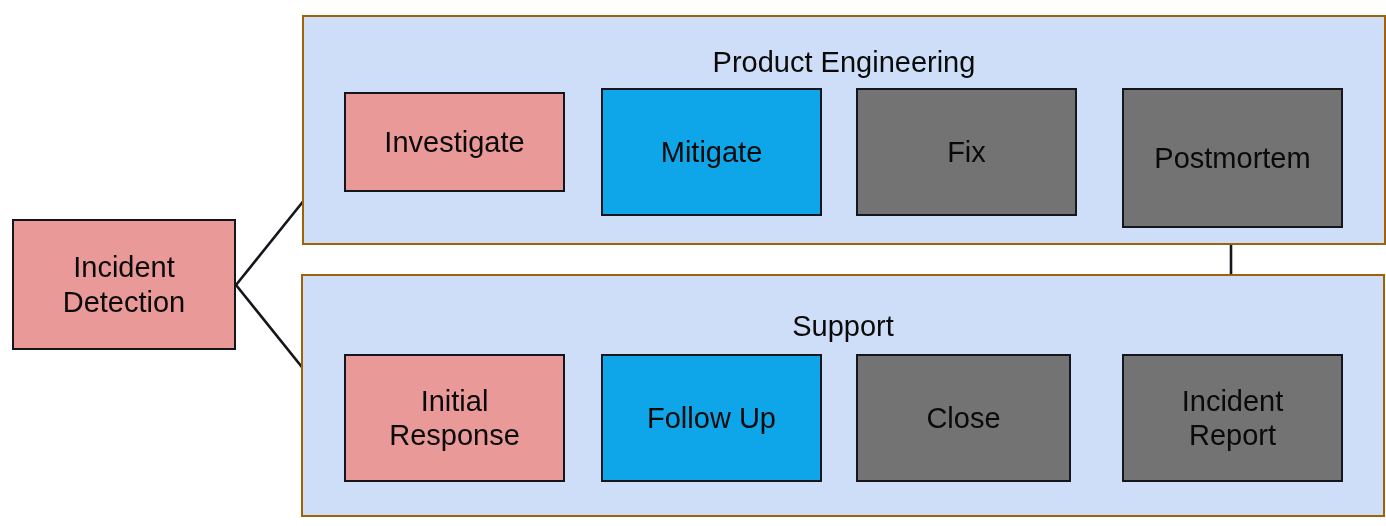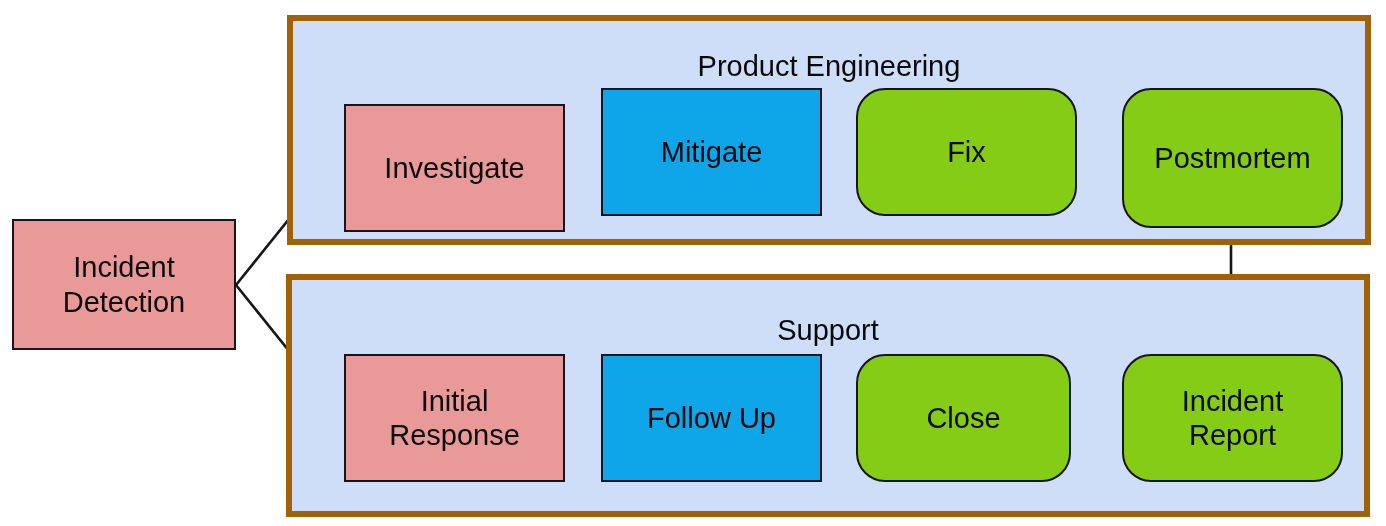--- a/index.html
+++ b/index.html
@@ -11,22 +11,23 @@
     position: relative;
     width: 1386px;
     height: 526px;
     background: #ffffff;
     font-family: "Liberation Sans", sans-serif;
     overflow: hidden;
   }
   .swimlane {
     position: absolute;
     background: #cfdef8;
-    border: 6px solid #a16207;
+    border: 2px solid #a16207;
     box-sizing: border-box;
+    margin-left: 15px;
   }
   .swimlane-title {
     position: absolute;
     left: 0;
     right: 0;
     text-align: center;
     font-size: 29px;
     color: #0a0a0a;
     line-height: 1;
     white-space: nowrap;
@@ -39,21 +40,21 @@
     align-items: center;
     justify-content: center;
     text-align: center;
     font-size: 29px;
     color: #0a0a0a;
     line-height: 1.18;
     white-space: pre-line;
   }
   .node.red    { background: #ea9999; }
   .node.yellow { background: #0ea5e9; }
-  .node.green  { background: #84cc16; border-radius: 29px; }
+  .node.green  { background: #737373; }
   #edges {
     position: absolute;
     left: 0;
     top: 0;
     width: 1386px;
     height: 526px;
     pointer-events: none;
   }
 </style>
 </head>
@@ -109,21 +110,21 @@
     <div class="swimlane-title" style="top:31px;">Product Engineering</div>
   </div>
 
   <div class="swimlane" style="left:286px; top:274px; width:1084px; height:243px;">
     <div class="swimlane-title" style="top:36px;">Support</div>
   </div>
 
   <div class="node red" style="left:12px; top:219px; width:224px; height:131px;">Incident
 Detection</div>
 
-  <div class="node red" style="left:344px; top:104px; width:221px; height:128px;">Investigate</div>
+  <div class="node red" style="left:344px; top:92px; width:221px; height:100px;">Investigate</div>
 
   <div class="node yellow" style="left:601px; top:88px; width:221px; height:128px;">Mitigate</div>
 
   <div class="node green" style="left:856px; top:88px; width:221px; height:128px;">Fix</div>
 
   <div class="node green" style="left:1122px; top:88px; width:221px; height:140px;">Postmortem</div>
 
   <div class="node red" style="left:344px; top:354px; width:221px; height:128px;">Initial
 Response</div>
 

